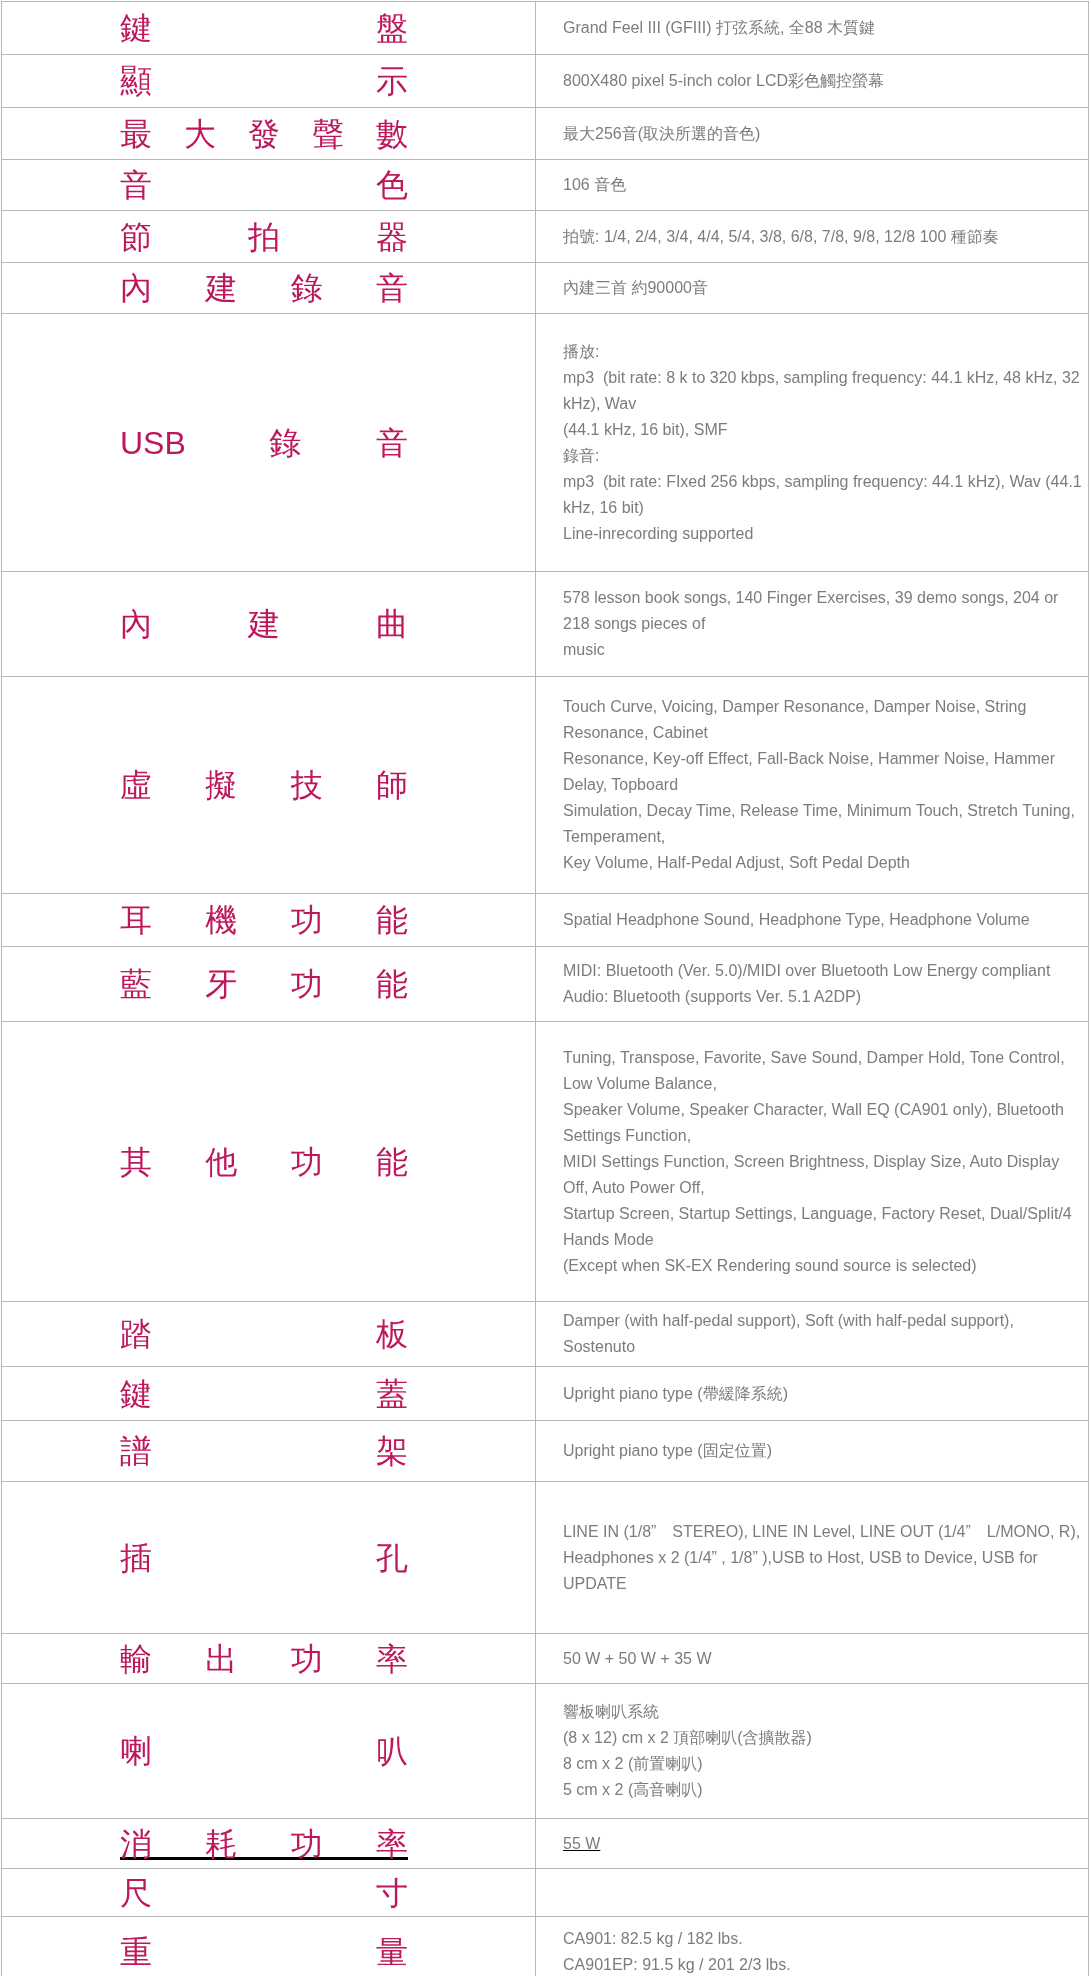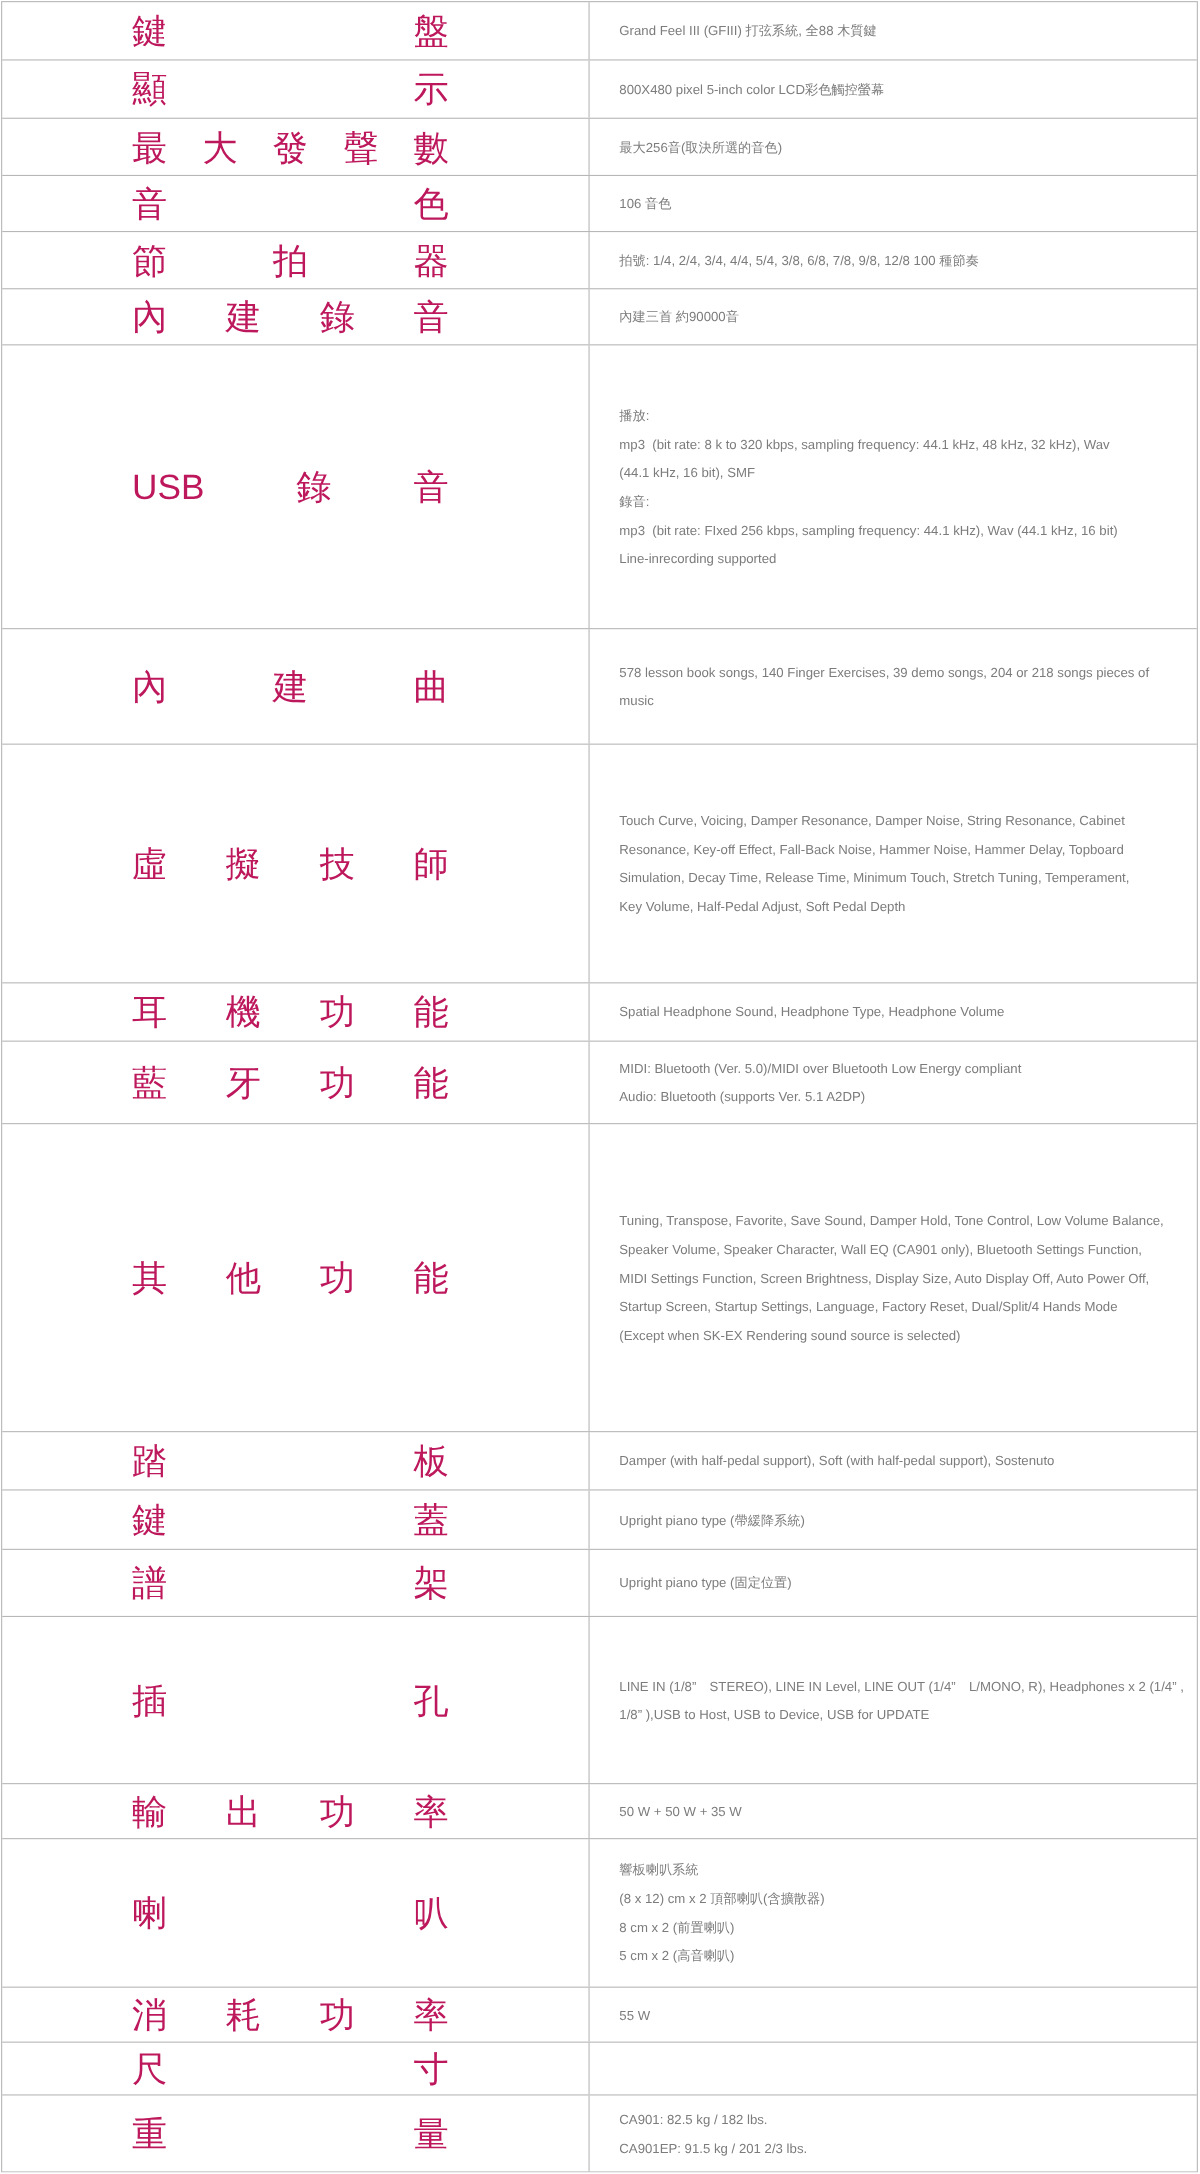--- a/index.html
+++ b/index.html
@@ -41,21 +41,21 @@
   }
   .spec-value-cell {
     flex: 1;
     box-sizing: border-box;
     padding: 6px 4px 6px 27px;
     display: flex;
     flex-direction: column;
     justify-content: center;
   }
   .spec-value {
-    font-size: 12px;
+    font-size: 16px;
     line-height: 26px;
     color: #7c7c7c;
     white-space: pre-wrap;
   }
   
   .spec-row:nth-child(1)  { min-height: 52px; }
   .spec-row:nth-child(2)  { min-height: 52px; }
   .spec-row:nth-child(3)  { min-height: 51px; justify-content: space-between; }
   .spec-row:nth-child(4)  { min-height: 50px; }
   .spec-row:nth-child(5)  { min-height: 51px; }
@@ -65,21 +65,21 @@
   .spec-row:nth-child(9)  { min-height: 216px; }
   .spec-row:nth-child(10) { min-height: 52px; }
   .spec-row:nth-child(11) { min-height: 74px; }
   .spec-row:nth-child(12) { min-height: 279px; }
   .spec-row:nth-child(13) { min-height: 52px; }
   .spec-row:nth-child(14) { min-height: 53px; }
   .spec-row:nth-child(15) { min-height: 60px; justify-content: flex-end; }
   .spec-row:nth-child(16) { min-height: 151px; }
   .spec-row:nth-child(17) { min-height: 49px; }
   .spec-row:nth-child(18) { min-height: 134px; }
-  .spec-row:nth-child(19) { min-height: 49px; }
+  .spec-row:nth-child(19) { min-height: 49px; text-decoration: underline; }
   .spec-row:nth-child(20) { min-height: 47px; }
   .spec-row:nth-child(21) { min-height: 69px; }
 </style>
 </head>
 <body>
 
 <div class="spec-table">
 
   <div class="spec-row">
     <div class="spec-label-cell">

